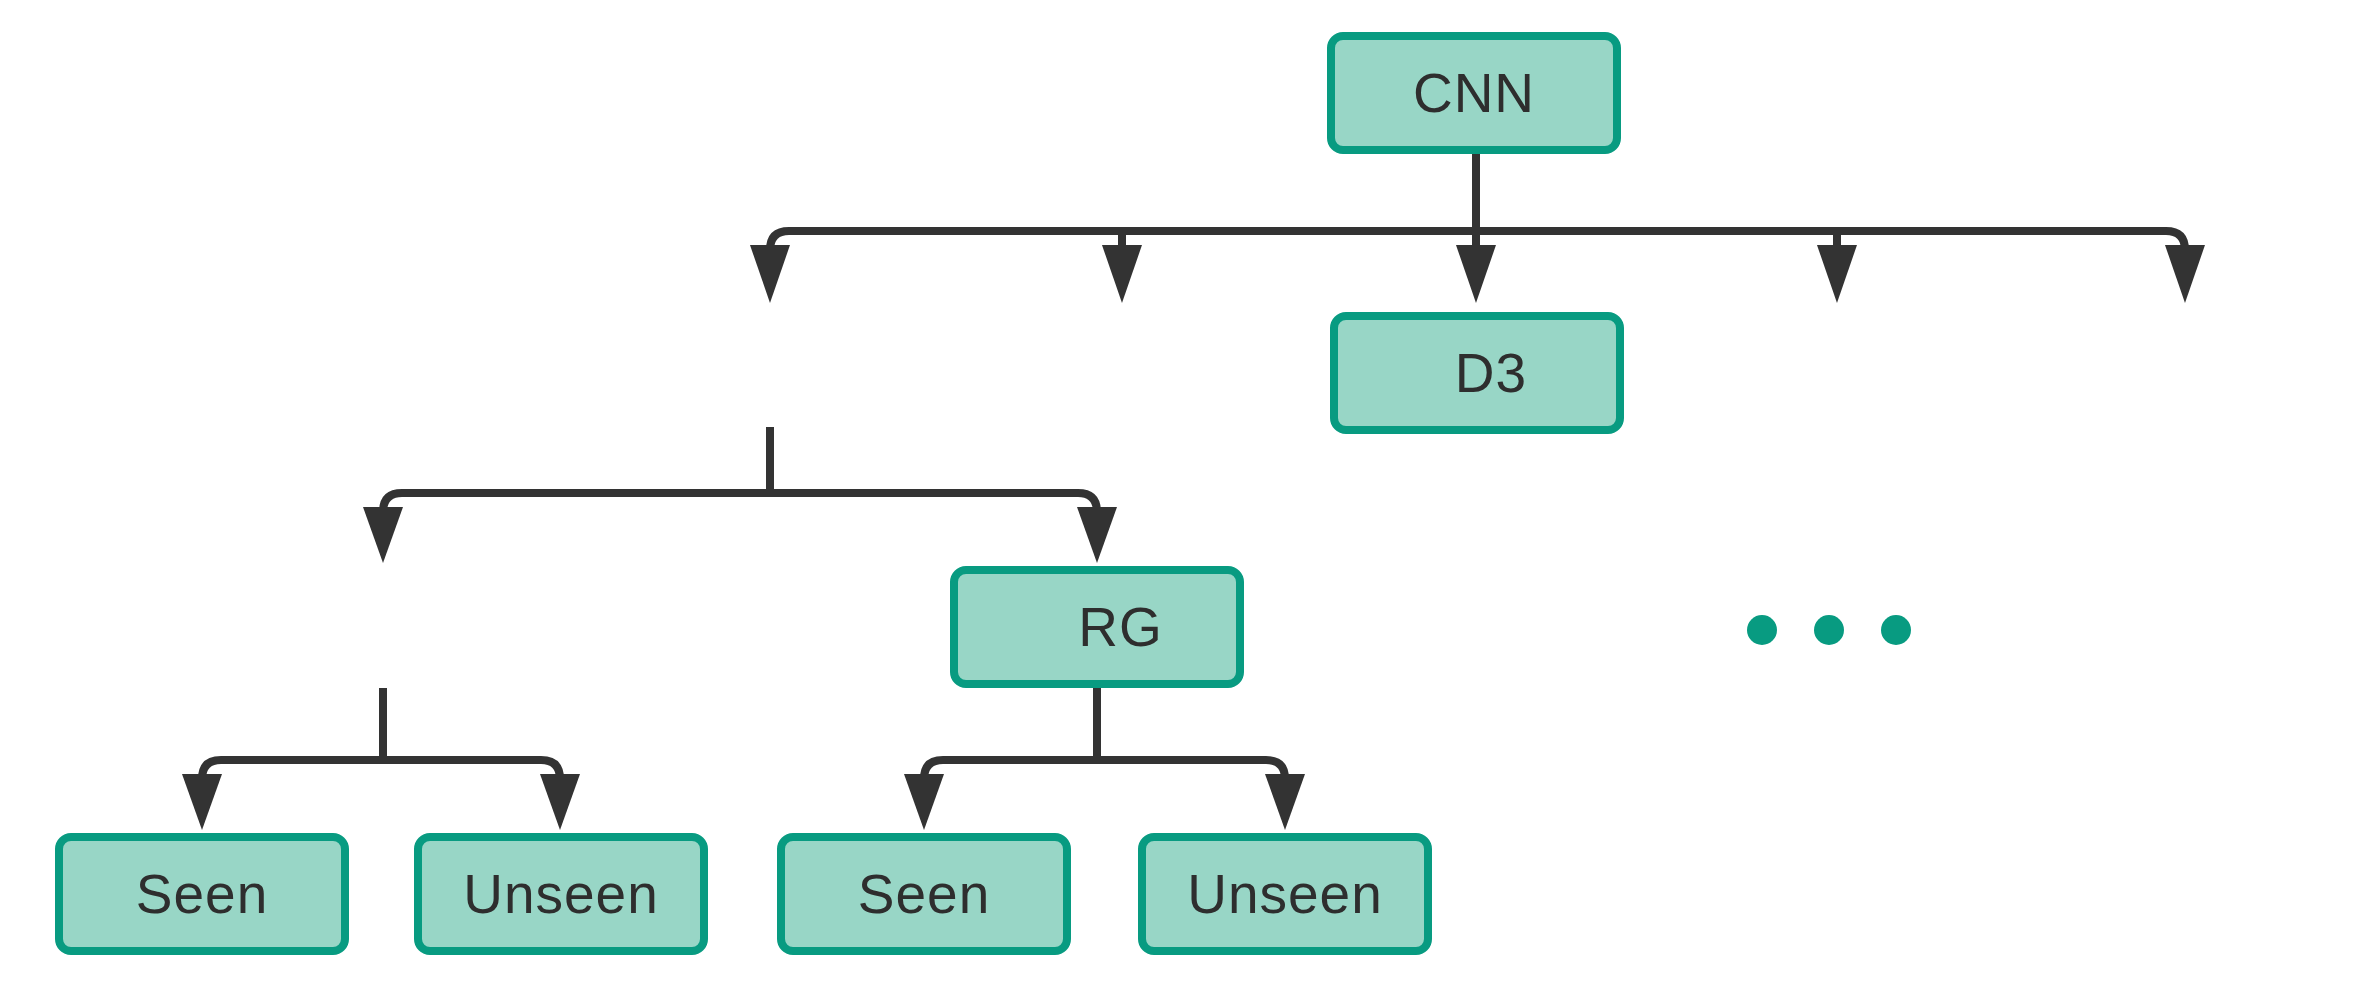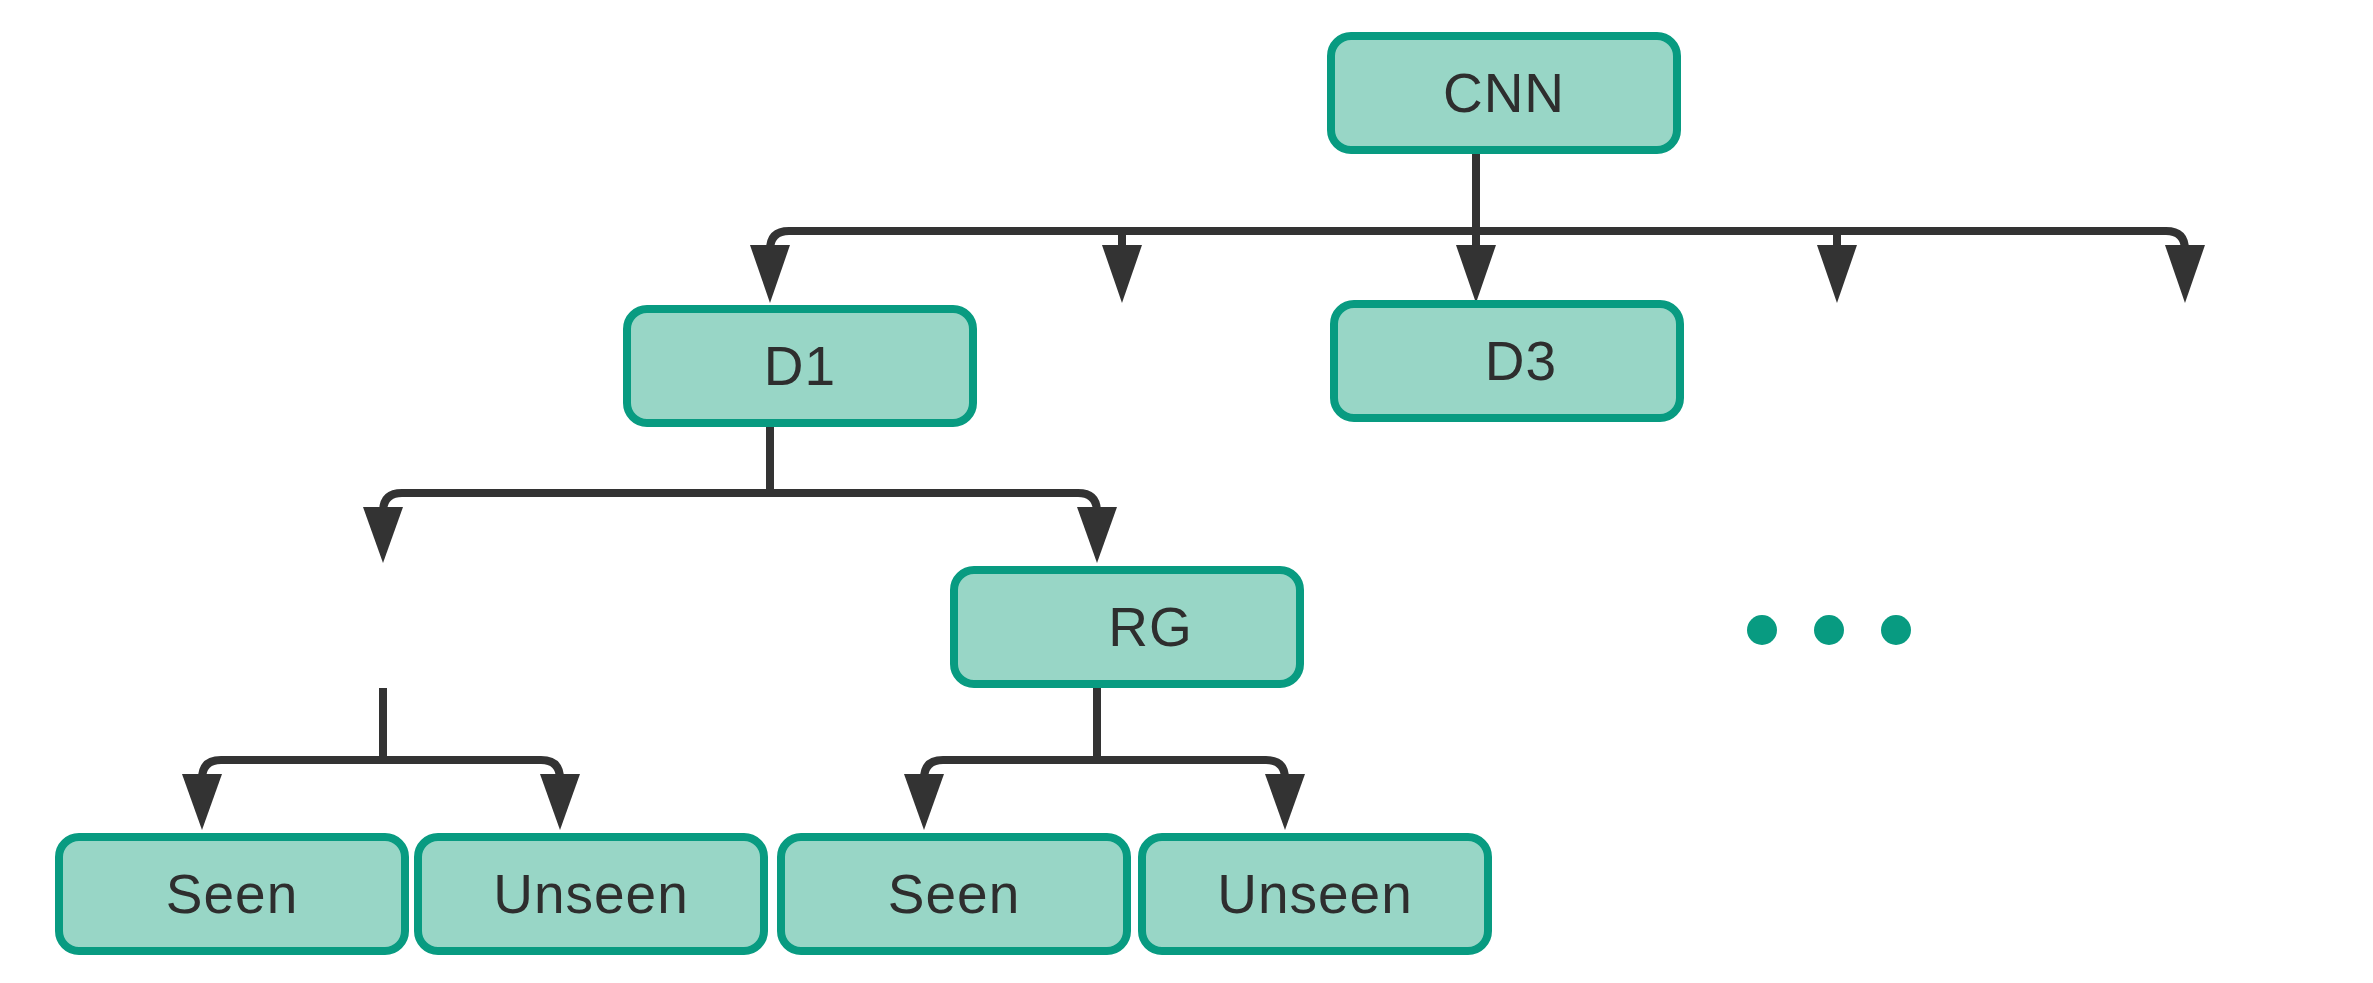--- a/index.html
+++ b/index.html
@@ -36,26 +36,26 @@
   .arrowhead {
     fill: var(--connector-color);
     stroke: none;
   }
   .dot {
     fill: var(--node-border);
     stroke: none;
   }
   .node {
     position: absolute;
-    width: 354px;
+    width: 294px;
     height: 122px;
     box-sizing: border-box;
     background: var(--node-fill);
     border: 8px solid var(--node-border);
-    border-radius: 24px;
+    border-radius: 16px;
     display: flex;
     align-items: center;
     justify-content: center;
     font-size: 55px;
     color: var(--text-color);
     letter-spacing: 1px;
   }
   .node-leaf {
   }
 </style>
@@ -91,22 +91,21 @@
     <polygon class="arrowhead" points="904,774 944,774 924,830"></polygon>
     <polygon class="arrowhead" points="1265,774 1305,774 1285,830"></polygon>
 
     <circle class="dot" cx="1762" cy="630" r="15"></circle>
     <circle class="dot" cx="1829" cy="630" r="15"></circle>
     <circle class="dot" cx="1896" cy="630" r="15"></circle>
   </svg>
 
   <div class="node" style="left:1327px; top:32px;">CNN</div>
 
-  <div class="node" style="left:623px; top:305px;">D1</div>
-  <div class="node" style="left:1330px; top:300px;padding-left:28px;">D3</div>
+  <div class="node" style="left:1330px; top:312px;padding-left:28px;">D3</div>
 
   <div class="node" style="left:950px; top:566px;padding-left:47px;">RG</div>
 
   <div class="node node-leaf" style="left:55px; top:833px;">Seen</div>
   <div class="node node-leaf" style="left:414px; top:833px;">Unseen</div>
   <div class="node node-leaf" style="left:777px; top:833px;">Seen</div>
   <div class="node node-leaf" style="left:1138px; top:833px;">Unseen</div>
 
 </div>
 

